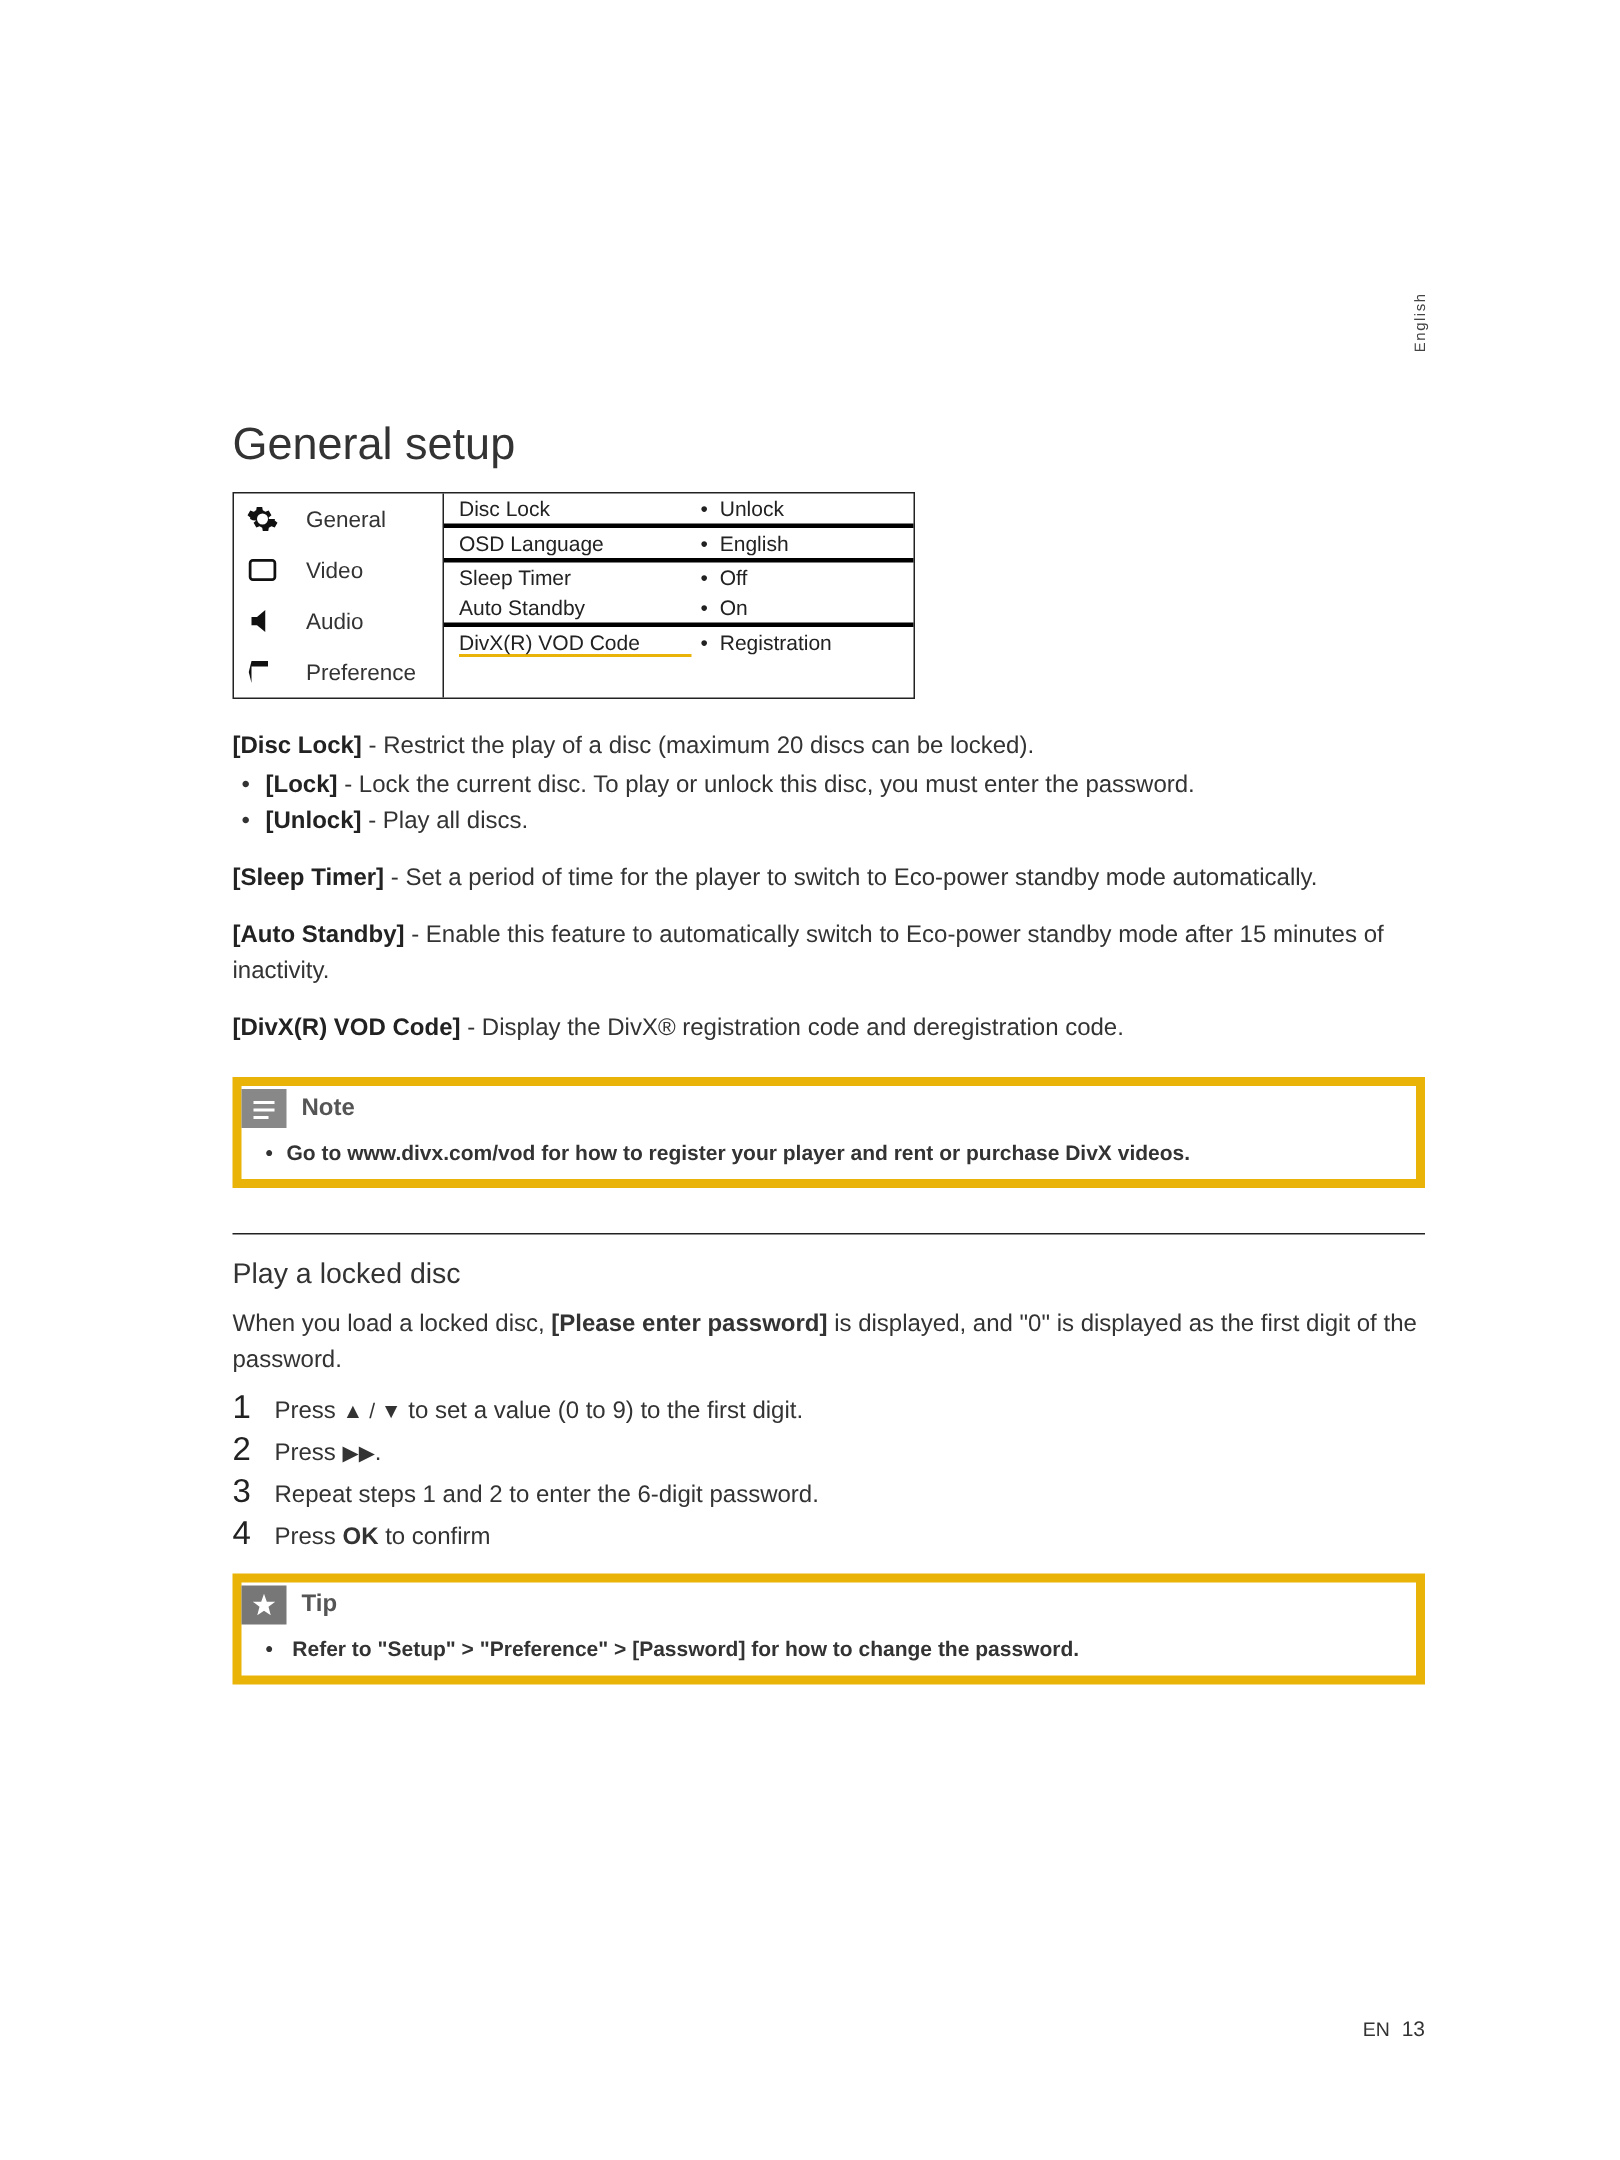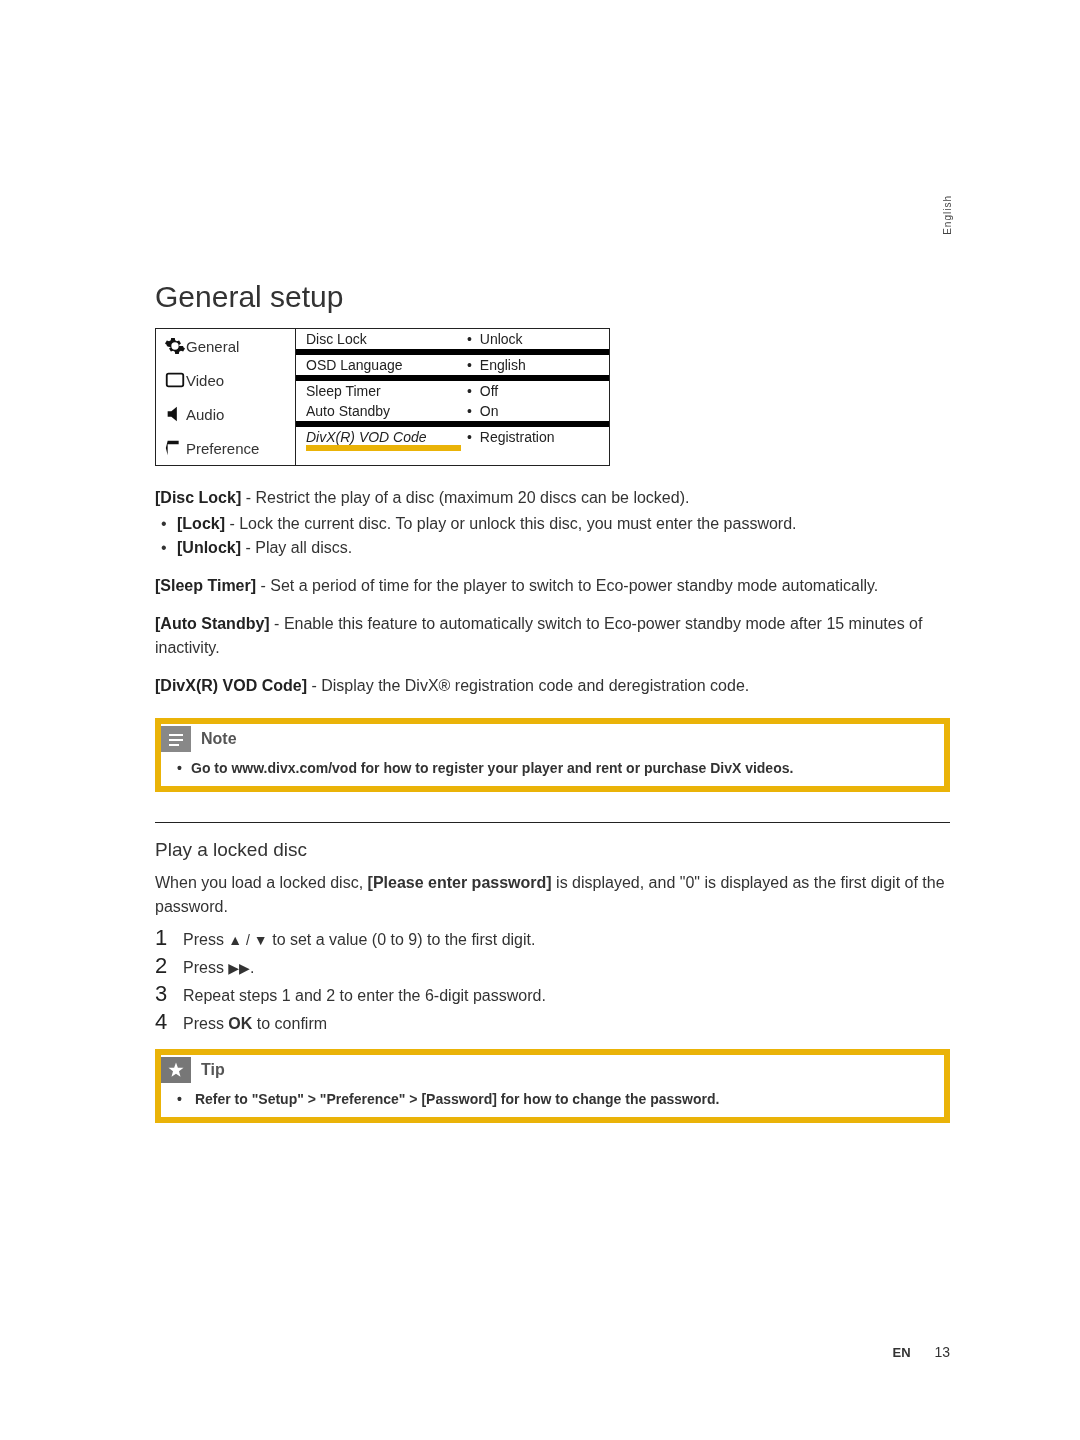--- a/index.html
+++ b/index.html
@@ -39,49 +39,49 @@
     .osd-sidebar {
       width: 140px;
       border-right: 1px solid #222;
     }
     .osd-sidebar-item {
       display: flex;
       align-items: center;
       padding: 6px 8px;
       font-size: 15px;
       color: #333;
-      gap: 0;
+      gap: 18px;
     }
     .osd-sidebar-item.selected {
       font-weight: 500;
     }
     .osd-icon {
       width: 22px;
       height: 22px;
       display: flex;
       align-items: center;
       justify-content: center;
     }
     .osd-icon svg { width: 22px; height: 22px; }
     .osd-content {
       flex: 1;
       font-size: 14px;
     }
     .osd-row {
       display: flex;
       padding: 2px 10px;
-      border-bottom: 6px solid #000000;
+      border-bottom: 3px solid #000000;
       gap: 6px;
     }
     .osd-row:last-child { border-bottom: none; }
     .osd-label { flex: 1.3; }
     .osd-bullet { color: #222; padding-right: 2px; }
     .osd-value { flex: 1; }
     .osd-row.noborder { border-bottom: none; }
-    .osd-row.underline .osd-label { border-bottom: 6px solid #eab308; font-style: italic; }
+    .osd-row.underline .osd-label { border-bottom: 2px solid #eab308; }
     .body-text {
       margin-top: 20px;
       font-size: 16px;
       line-height: 1.5;
       color: #333;
     }
     .item { margin-bottom: 14px; }
     .item:last-child { margin-bottom: 0; }
     .item strong { font-weight: 600; color: #222; margin-top: 30px; }
     ul.sublist {
@@ -158,21 +158,21 @@
       width: 28px;
       flex-shrink: 0;
     }
     .footer {
       position: absolute;
       bottom: 80px;
       right: 130px;
       font-size: 14px;
       color: #333;
     }
-    .footer .en { font-weight: 700; margin-right: 20px; font-size: 13px; }
+    .footer .en { font-weight: 400; margin-right: 4px; font-size: 13px; }
     .glyph { font-family: "Segoe UI Symbol", Arial, sans-serif; font-size: 14px; }
   </style>
 </head>
 <body>
 
 <div class="page">
   <div class="lang-tab">English</div>
 
   <h1 class="title">General setup</h1>
 

